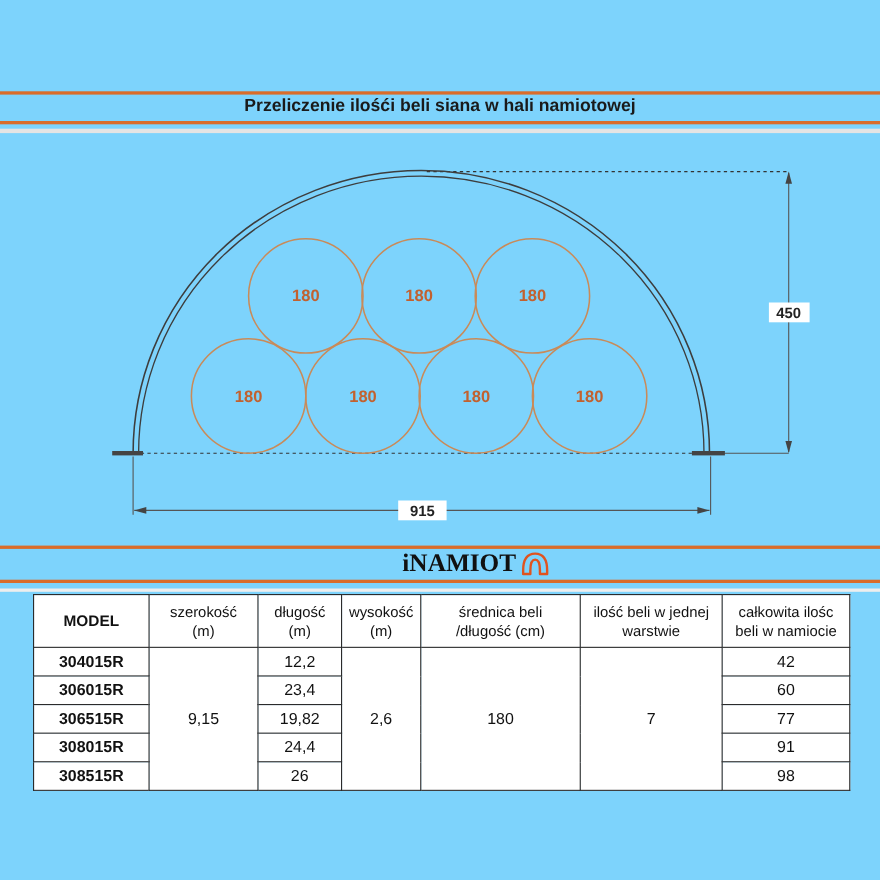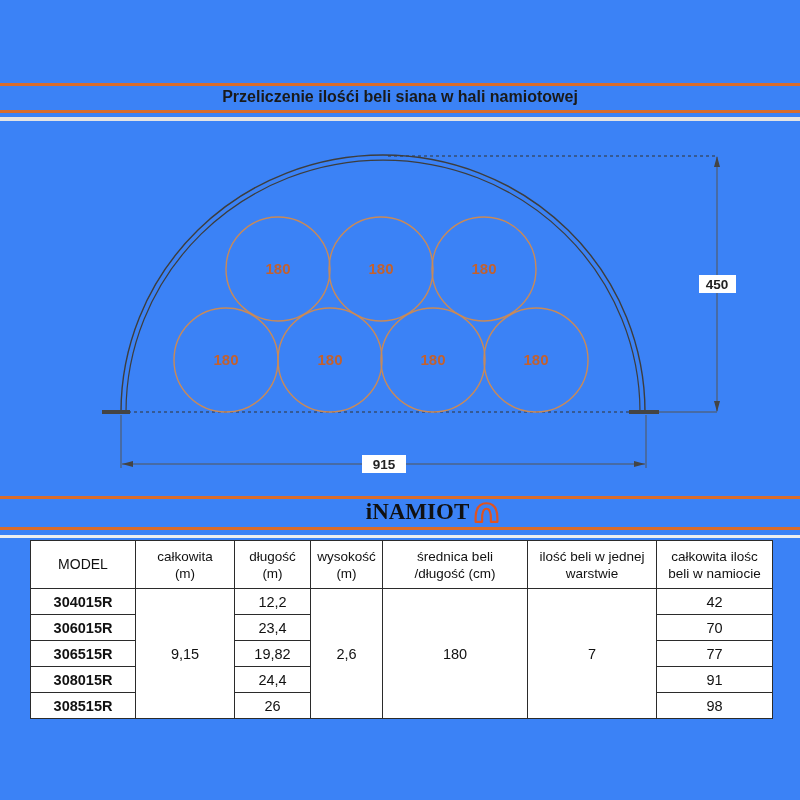--- a/index.html
+++ b/index.html
@@ -1,34 +1,34 @@
 <!DOCTYPE html>
 <html><head>
 <meta charset="utf-8">
 <style>
   html,body{margin:0;padding:0;background:#ffffff;}
-  #page{position:relative;width:800px;height:800px;background:#3b82f6;
+  #page{position:relative;width:800px;height:800px;background:#7dd3fc;
         font-family:"Liberation Sans", sans-serif;overflow:hidden;}
   .abs{position:absolute;}
   .rule-orange{position:absolute;left:0;width:800px;height:3px;background:#d96c2a;}
   .rule-gray{position:absolute;left:0;width:800px;background:#e4e4e4;}
   #title{position:absolute;left:0;top:86Px;width:800px;height:22px;line-height:22px;
          text-align:center;font-size:16px;font-weight:bold;color:#1a1a1a;}
   #logo-band{position:absolute;left:0;top:499px;width:800px;height:26px;
              display:flex;align-items:center;justify-content:center;gap:4px;padding-left:33px;}
   #logo-text{font-family:"Liberation Serif", serif;font-weight:bold;font-size:23px;
              color:#111;letter-spacing:0px;line-height:24px;}
   
   #spec-table{position:absolute;left:30px;top:540px;border-collapse:collapse;
               table-layout:fixed;width:742px;}
   #spec-table td{border:1px solid #2b2b2b;text-align:center;vertical-align:middle;
                  padding:0;color:#111;background:#fff;}
   #spec-table td.hdr{height:47px;font-size:13.5px;font-weight:normal;}
   #spec-table td.hdr .l{display:block;line-height:17px;}
-  #spec-table td.model-h{font-weight:normal;font-size:14px;}
+  #spec-table td.model-h{font-weight:bold;font-size:14px;}
   #spec-table td.body{height:25px;font-size:14.5px;}
   #spec-table td.model{font-weight:bold;}
   svg text{font-family:"Liberation Sans", sans-serif;}
 </style>
 </head>
 <body>
 
 <div id="page">
 
   <div class="rule-orange" style="top:83px;"></div>
@@ -99,21 +99,21 @@
         <col style="width:145px">
         <col style="width:129px">
       <col style="width:116px">
     </colgroup>
     <tbody>
         <tr>
       <td class="hdr model-h">
         <span class="l">MODEL</span>
       </td>
       <td class="hdr">
-        <span class="l">całkowita</span>
+        <span class="l">szerokość</span>
         <span class="l">(m)</span>
       </td>
       <td class="hdr">
         <span class="l">długość</span>
         <span class="l">(m)</span>
       </td>
       <td class="hdr">
         <span class="l">wysokość</span>
         <span class="l">(m)</span>
       </td>
@@ -135,21 +135,21 @@
       <td class="body" rowspan="5">9,15</td>
       <td class="body">12,2</td>
       <td class="body" rowspan="5">2,6</td>
       <td class="body" rowspan="5">180</td>
       <td class="body" rowspan="5">7</td>
       <td class="body">42</td>
     </tr>
     <tr>
       <td class="body model">306015R</td>
       <td class="body">23,4</td>
-      <td class="body">70</td>
+      <td class="body">60</td>
     </tr>
     <tr>
       <td class="body model">306515R</td>
       <td class="body">19,82</td>
       <td class="body">77</td>
     </tr>
     <tr>
       <td class="body model">308015R</td>
       <td class="body">24,4</td>
       <td class="body">91</td>

